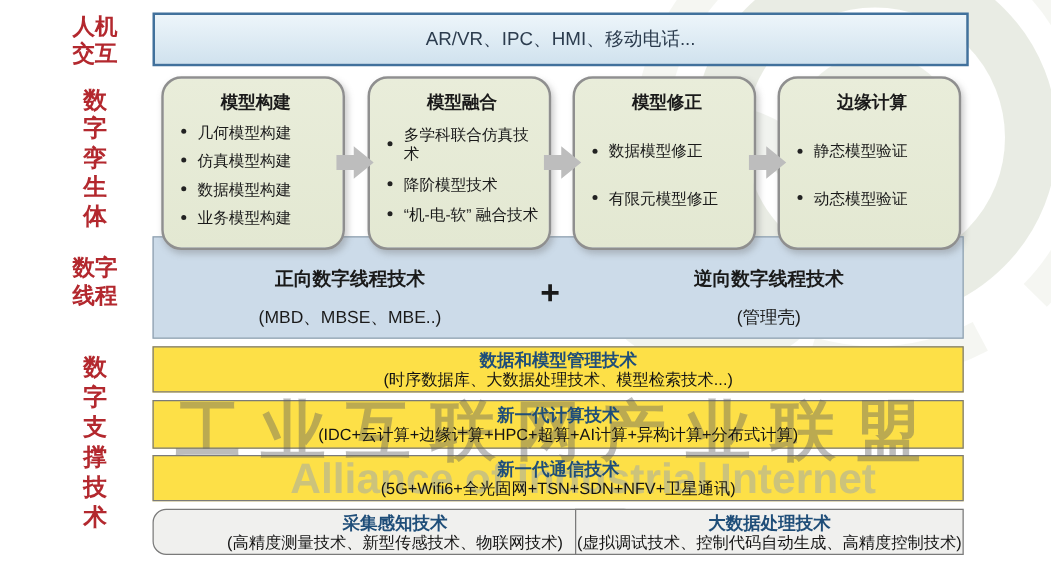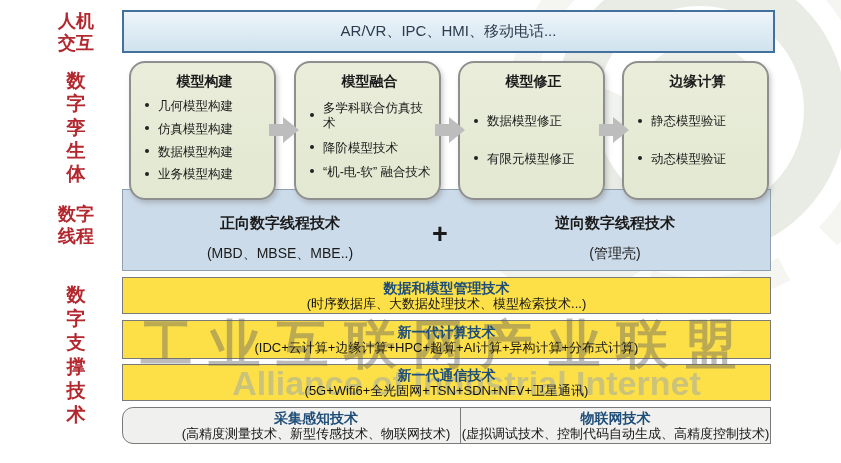--- a/index.html
+++ b/index.html
@@ -224,20 +224,20 @@
   <div class="bar bar3">
     <div class="bar-title">新一代通信技术</div>
     <div class="bar-sub">(5G+Wifi6+全光固网+TSN+SDN+NFV+卫星通讯)</div>
   </div>
 
   <div class="bb-left">
     <div class="bar-title">采集感知技术</div>
     <div class="bar-sub">(高精度测量技术、新型传感技术、物联网技术)</div>
   </div>
   <div class="bb-right">
-    <div class="bar-title">物联网技术</div>
+    <div class="bar-title">大数据处理技术</div>
     <div class="bar-sub">(虚拟调试技术、控制代码自动生成、高精度控制技术)</div>
   </div>
 
   <div class="wm-cn">工业互联网产业联盟</div>
   <div class="wm-en">Alliance of Industrial Internet</div>
 
 </div>
 
 </body></html>

